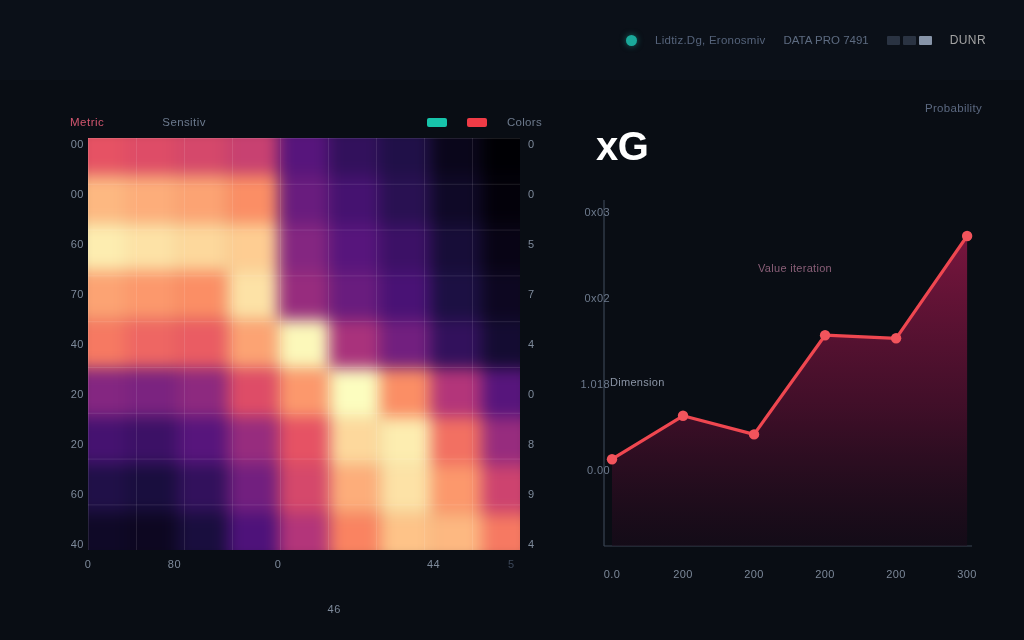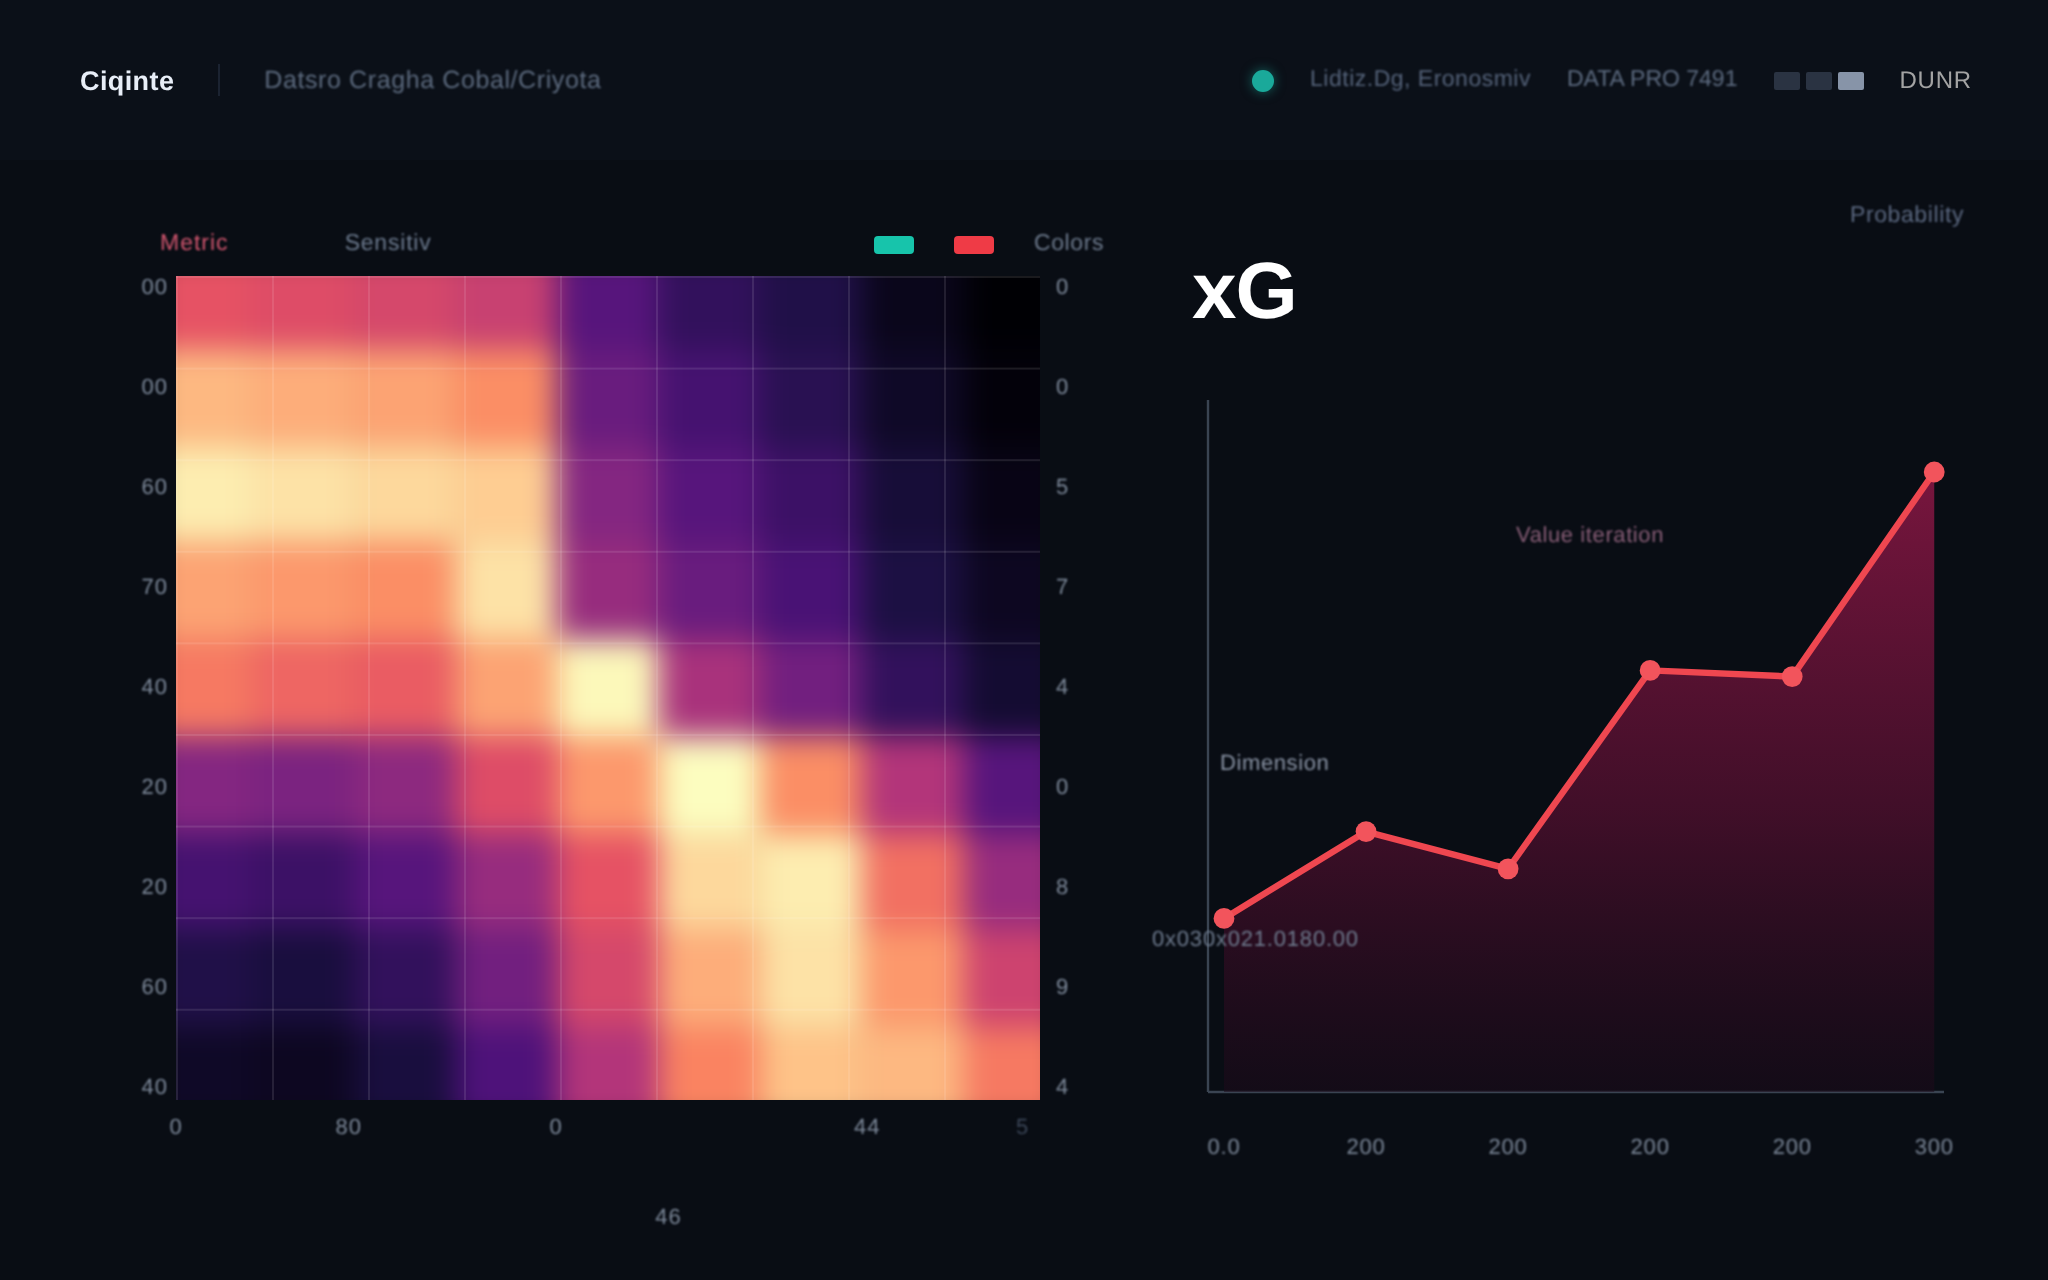--- a/index.html
+++ b/index.html
@@ -50,21 +50,21 @@
   .user-label {
     font-size:12px; color:#a3a3a3; letter-spacing:.4px; filter:blur(.35px);
   }
 
   
   .panel-left  { position:absolute; left:40px;  top:96px; width:512px; height:496px; }
   .panel-right { position:absolute; left:576px; top:96px; width:412px; height:496px; }
 
   
   .hm-header {
-    position:absolute; left:40px; top:16px; width:472px; height:20px;
+    position:absolute; left:30px; top:16px; width:472px; height:20px;
     display:flex; align-items:center;text-align:right;
   }
   .hm-title {
     font-size:11.5px; color:#d2566f; letter-spacing:.5px; filter:blur(.4px);
   }
   .hm-sub {
     font-size:11.5px; color:#6c7a8e; letter-spacing:.4px;
     margin-left:58px; filter:blur(.5px);
   }
   .hm-legend {
@@ -127,21 +127,21 @@
     position:absolute; left:20px; top:28px;
     font-size:40px; font-weight:bold; color:#ffffff; letter-spacing:-.5px;
   }
   .lc-corner {
     position:absolute; right:6px; top:6px;
     font-size:11.5px; color:#5b6880; letter-spacing:.3px; filter:blur(.5px);
   }
   .lc-svg { position:absolute; left:0; top:0; width:412px; height:496px; }
   .lc-ylabels {
     position:absolute; left:0; top:110px; width:34px; height:270px;
-    display:flex; flex-direction:row; justify-content:space-between;
+    display:flex; flex-direction:column; justify-content:space-between;
     align-items:flex-end;
   }
   .lc-ylabels span {
     font-size:11px; color:#6e7b8e; filter:blur(.5px); letter-spacing:.4px;
   }
   .lc-xlabels {
     position:absolute; left:28px; top:458px; width:384px; height:18px;
   }
   .lc-xlabels span {
     position:absolute; top:14px; font-size:11px; color:#7c8899;
@@ -150,25 +150,20 @@
   .lc-annot {
     position:absolute; font-size:11px; letter-spacing:.3px; filter:blur(.55px);
   }
   .lc-annot.a1 { left:34px;  top:280px; color:#8b95a6; }
   .lc-annot.a2 { left:182px; top:166px; color:#8a5f78; }
 </style>
 </head>
 <body>
 
 <div class="topbar">
-  <div class="topbar-left">
-    <span class="brand">Ciqinte</span>
-    <span class="topbar-sep"></span>
-    <span class="breadcrumb">Datsro Cragha Cobal/Criyota</span>
-  </div>
   <div class="topbar-right">
     <span class="status-dot"></span>
     <span class="topbar-meta bright">Lidtiz.Dg, Eronosmiv</span>
     <span class="topbar-code">DATA PRO 7491</span>
     <span class="seg-ctrl">
       <span class="seg"></span>
       <span class="seg"></span>
       <span class="seg on"></span>
     </span>
     <span class="user-label">DUNR</span>

